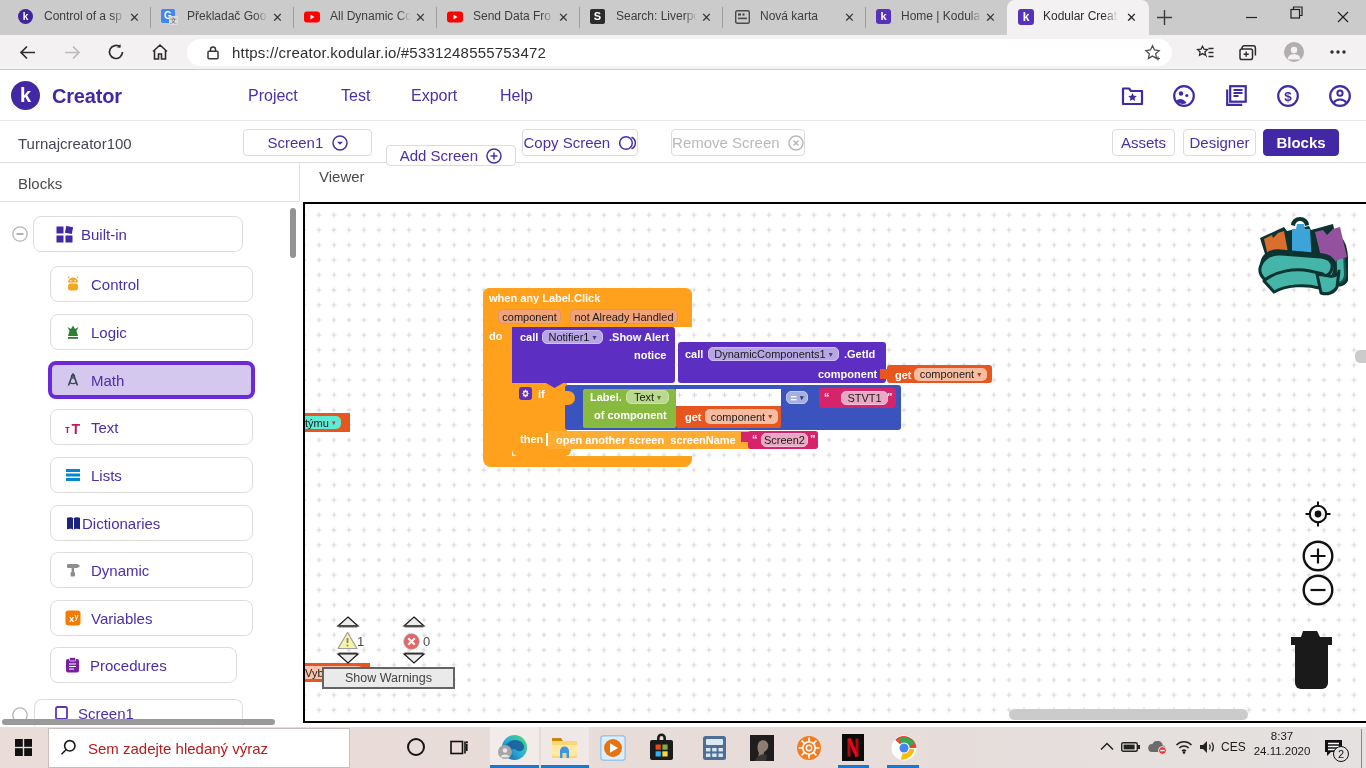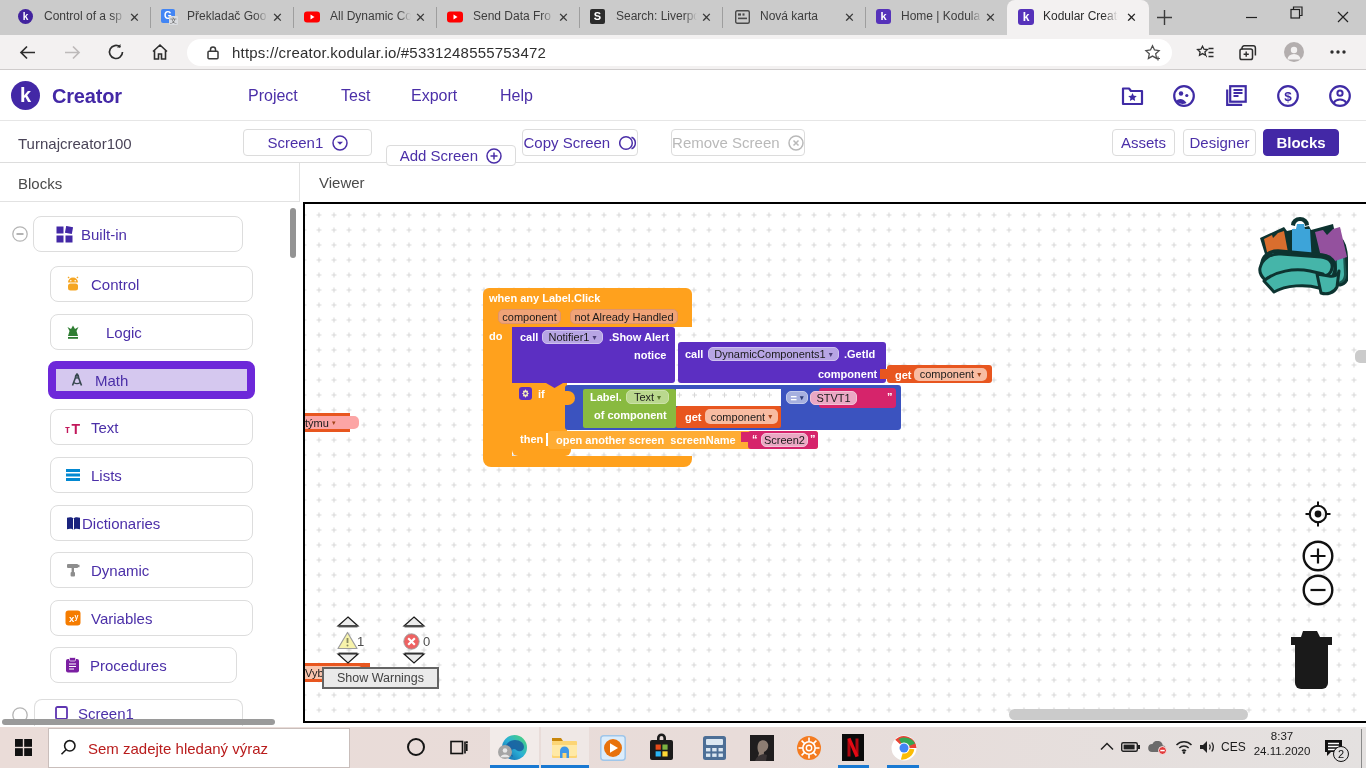--- a/index.html
+++ b/index.html
@@ -189,21 +189,21 @@
 <svg width="16" height="16" viewBox="0 0 16 16">
       <circle cx="8" cy="8" r="7" fill="none" stroke="#b9b9b9" stroke-width="1.5"></circle>
       <path d="M5.5 5.5l5 5M10.5 5.5l-5 5" stroke="#b9b9b9" stroke-width="1.5"></path>
     </svg></div>
 <div class="btn" style="left:1112px;top:129px;width:63px;height:27px">Assets</div>
 <div class="btn" style="left:1183px;top:129px;width:73px;height:27px">Designer</div>
 <div class="btn" style="left:1263px;top:129px;width:76px;height:27px;background:#4328a6;border-color:#4328a6;color:#fff;font-weight:bold">Blocks</div>
 
 <div class="a" style="left:0;top:163px;width:300px;height:39px;background:#fff;border-bottom:1px solid #e2e2e2;border-right:1px solid #e2e2e2"></div>
 <div class="a" style="left:18px;top:175px;font-size:15px;color:#4a4a4a">Blocks</div>
-<div class="a" style="left:319px;top:174px;font-size:15px;color:#4a4a4a">Viewer</div>
+<div class="a" style="left:319px;top:168px;font-size:15px;color:#4a4a4a">Viewer</div>
 
 <svg class="a" style="left:12px;top:226px" width="16" height="16" viewBox="0 0 16 16">
     <circle cx="8" cy="8" r="7.2" fill="none" stroke="#b5b5b5" stroke-width="1.3"></circle>
     <path d="M4.5 8h7" stroke="#8a8a8a" stroke-width="1.3"></path>
   </svg>
 <div class="sit" style="left:33px;top:216px;width:210px;height:36px">
 <svg style="margin-left:22px" width="17" height="17" viewBox="0 0 17 17">
       <rect x="0.5" y="0.5" width="7" height="7" fill="#4328a6"></rect>
       <rect x="9.5" y="0.5" width="7" height="7" fill="#4328a6" transform="rotate(10 13 4)"></rect>
       <rect x="0.5" y="9.5" width="7" height="7" fill="#4328a6"></rect>
@@ -219,23 +219,23 @@
       <circle cx="5.8" cy="4.8" r="0.8" fill="#fff"></circle>
       <circle cx="10.2" cy="4.8" r="0.8" fill="#fff"></circle>
     </svg>
 <span style="margin-left:10px">Control</span>
   </div>
 <div class="sit" style="left:50px;top:314px;width:203px;height:36px">
 <svg style="margin-left:14px" width="16" height="16" viewBox="0 0 16 16">
       <path d="M2.5 3l2 4-1.5 5h10L11.5 7l2-4-3.5 2L8 1.5 6 5z" fill="#2e7d32"></path>
       <rect x="3" y="13" width="10" height="1.8" fill="#2e7d32"></rect>
     </svg>
-<span style="margin-left:25px">Logic</span>
-  </div>
-<div class="sit" style="left:48px;top:361px;width:207px;height:38px;background:#d5c8ef;border:8px solid #6d28d9">
+<span style="margin-left:10px">Logic</span>
+  </div>
+<div class="sit" style="left:48px;top:361px;width:207px;height:38px;background:#d5c8ef;border:4px solid #6d28d9">
 <svg style="margin-left:13px" width="16" height="16" viewBox="0 0 16 16">
       <path d="M8 1.5v2M8 1.5l-4.5 12M8 1.5l4.5 12" fill="none" stroke="#37474f" stroke-width="1.6"></path>
       <circle cx="8" cy="4.5" r="1.6" fill="none" stroke="#37474f" stroke-width="1.3"></circle>
       <path d="M4.6 10.5a6 6 0 0 0 6.8 0" fill="none" stroke="#37474f" stroke-width="1.3"></path>
     </svg>
 <span style="margin-left:10px">Math</span>
   </div>
 <div class="sit" style="left:50px;top:409px;width:203px;height:36px">
 <svg style="margin-left:14px" width="17" height="15" viewBox="0 0 17 15">
       <text x="0" y="12.5" font-size="10" font-weight="bold" fill="#c2185b" font-family="Liberation Sans">т</text>
@@ -359,35 +359,35 @@
   </svg>
 
 <div class="a" style="left:676px;top:406px;width:105px;height:22px;background:#e8561f;border-radius:2px"></div>
 <div class="bt" style="left:685px;top:411px">get</div>
 <div class="pill" style="left:705px;top:409px;width:73px;height:15px;background:#f8bca2;font-weight:normal">component&nbsp;<span style="font-size:8px;color:#a34419">▾</span></div>
 
 <div class="pill" style="left:786px;top:391px;width:22px;height:13px;background:#a6b0df;border:1px solid #c2caec;color:#fff">=&nbsp;<span style="font-size:7px;color:#2d3c77">▾</span></div>
 
 <div class="a" style="left:819px;top:388px;width:77px;height:20px;background:#d6246b;border-radius:3px"></div>
 <div class="bt" style="left:824px;top:391px">“</div>
-<div class="pill" style="left:810px;top:391px;width:47px;height:14px;background:#eba8c4;border:1px solid #f2c3d6;font-weight:normal">STVT1</div>
+<div class="pill" style="left:841px;top:391px;width:47px;height:14px;background:#eba8c4;border:1px solid #f2c3d6;font-weight:normal">STVT1</div>
 <div class="bt" style="left:887px;top:391px">”</div>
 
 <div class="bt" style="left:520px;top:433px">then</div>
 <div class="a" style="left:548px;top:431px;width:270px;height:18px;background:#ffac33;border-radius:3px"></div>
 <div class="bt" style="left:556px;top:434px;color:#fff">open another screen&nbsp;&nbsp;screenName</div>
 
 <div class="a" style="left:741px;top:432px;width:8px;height:10px;background:#d6246b"></div>
 <div class="a" style="left:748px;top:431px;width:70px;height:18px;background:#d6246b;border-radius:3px"></div>
 <div class="bt" style="left:752px;top:433px">“</div>
 <div class="pill" style="left:761px;top:433px;width:47px;height:14px;background:#eba8c4;border:1px solid #f2c3d6;font-weight:normal">Screen2</div>
 <div class="bt" style="left:810px;top:433px">”</div>
 
 <div class="a" style="left:305px;top:413px;width:45px;height:19px;background:#e8561f"></div>
-<div class="pill" style="left:305px;top:416px;width:54px;height:13px;background:#fca5a5;border-radius:0 5px 5px 0;font-weight:normal;justify-content:flex-start">týmu&nbsp;<span style="font-size:7px;color:#a34419">▾</span></div>
+<div class="pill" style="left:305px;top:416px;width:36px;height:13px;background:#5eead4;border-radius:0 5px 5px 0;font-weight:normal;justify-content:flex-start">týmu&nbsp;<span style="font-size:7px;color:#a34419">▾</span></div>
 
 <div class="a" style="left:305px;top:663px;width:65px;height:19px;background:#e8561f"></div>
 <div class="pill" style="left:305px;top:666px;width:58px;height:13px;background:#f9c5ae;border-radius:0 5px 5px 0;font-weight:normal;justify-content:flex-start">Vyb</div>
 
 <svg class="a" style="left:336px;top:616px" width="24" height="12" viewBox="0 0 24 12">
     <path d="M12 1L22 10H2z" fill="#ececec" stroke="#1a1a1a" stroke-width="1.2"></path>
     <path d="M2.5 10.2h19" stroke="#4d4d4d" stroke-width="2.4"></path>
   </svg>
 <svg class="a" style="left:337px;top:631px" width="21" height="19" viewBox="0 0 21 19">
     <path d="M10.5 1.5L20 17.5H1z" fill="#f7f3ab" stroke="#9d9d9d" stroke-width="1.2" stroke-linejoin="round"></path>
@@ -406,21 +406,21 @@
 <svg class="a" style="left:403px;top:633px" width="17" height="17" viewBox="0 0 19 19">
     <circle cx="9.5" cy="9.5" r="8.6" fill="#ee6262" stroke="#9d9d9d" stroke-width="1"></circle>
     <path d="M5.8 5.8l7.4 7.4M13.2 5.8l-7.4 7.4" stroke="#fff" stroke-width="2.4"></path>
   </svg>
 <div class="a" style="left:423px;top:634px;font-size:13px;color:#4d4d4d">0</div>
 <svg class="a" style="left:402px;top:652px" width="24" height="12" viewBox="0 0 24 12">
     <path d="M2.5 1.8h19" stroke="#4d4d4d" stroke-width="2.6"></path>
     <path d="M2 2l10 9L22 2z" fill="#ececec" stroke="#1a1a1a" stroke-width="1.2"></path>
   </svg>
 
-<div class="a" style="left:322px;top:667px;width:117px;height:22px;background:#eaeaea;border:2px solid #646464;font-size:12.5px;color:#424242;display:flex;align-items:center;justify-content:center">Show Warnings</div>
+<div class="a" style="left:322px;top:667px;width:133px;height:22px;background:#eaeaea;border:2px solid #646464;font-size:12.5px;color:#424242;display:flex;align-items:center;justify-content:center">Show Warnings</div>
 
 <svg class="a" style="left:1254px;top:212px" width="94" height="90" viewBox="0 0 94 90">
 <path d="M37 13a9 8 0 0 1 18 0l-4 1a5 5 0 0 0-10 0z" fill="#0d3330"></path>
 <path d="M6 26L30 15l3 4 22-5 2 4 22-6 8 36-26 10-20 4-22 6z" fill="#0d3330"></path>
 <path d="M79 22c8 3 12 10 13 18l2 22c0 7-4 11-10 11l-8-2 2-46z" fill="#19574f" stroke="#0d3330" stroke-width="3"></path>
 <path d="M83 40l6 2 1 20c0 5-3 8-7 8z" fill="#45b5a9"></path>
 <path d="M10 27l8-4 1 3 5-5 6-2 6 32-19 6z" fill="#d96e2e"></path>
 <path d="M38 17h4l1-5h7l1 5h5l2 35h-20z" fill="#3da4d9"></path>
 <path d="M61 20l8-2 4 5 6-6 7-2 7 30-24 8z" fill="#94519e"></path>
 <path d="M8 51c1-7 7-12 16-12l44 4c9 1 14 7 13 15-1 9-8 13-17 12l-40-3c-10-1-17-7-16-16z" fill="#45b5a9" stroke="#0d3330" stroke-width="3.5" stroke-linejoin="round"></path>

